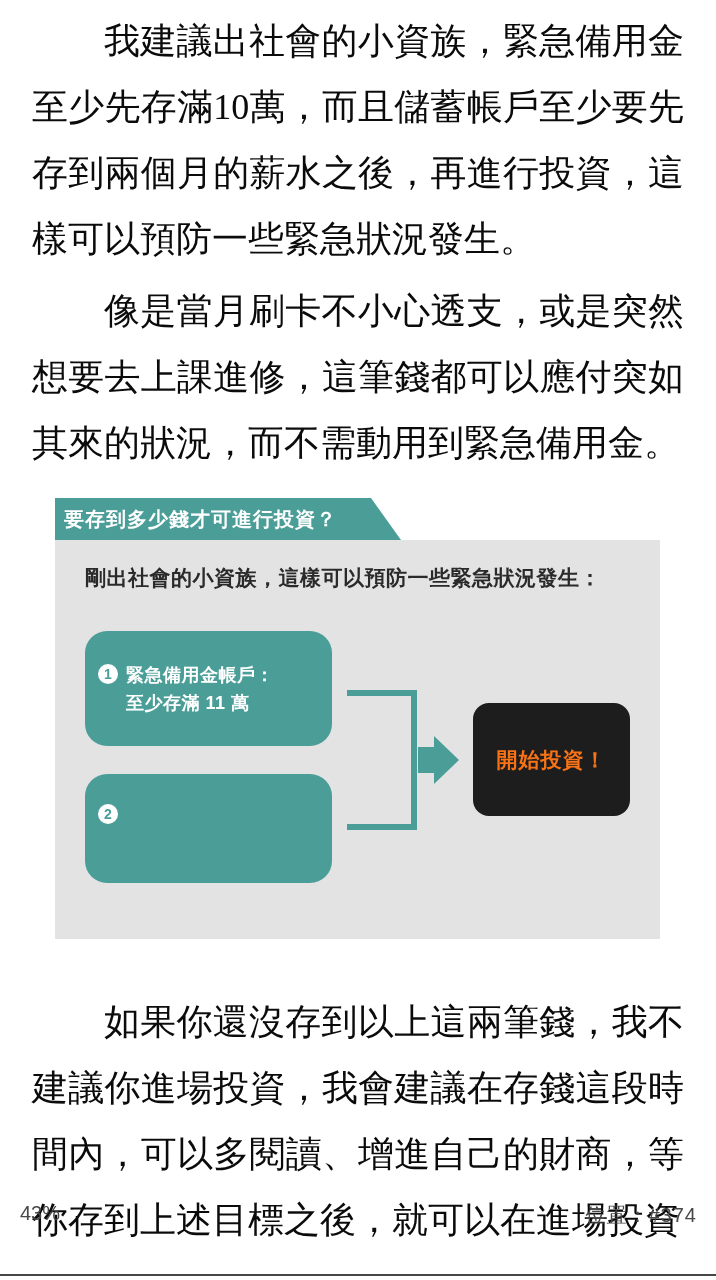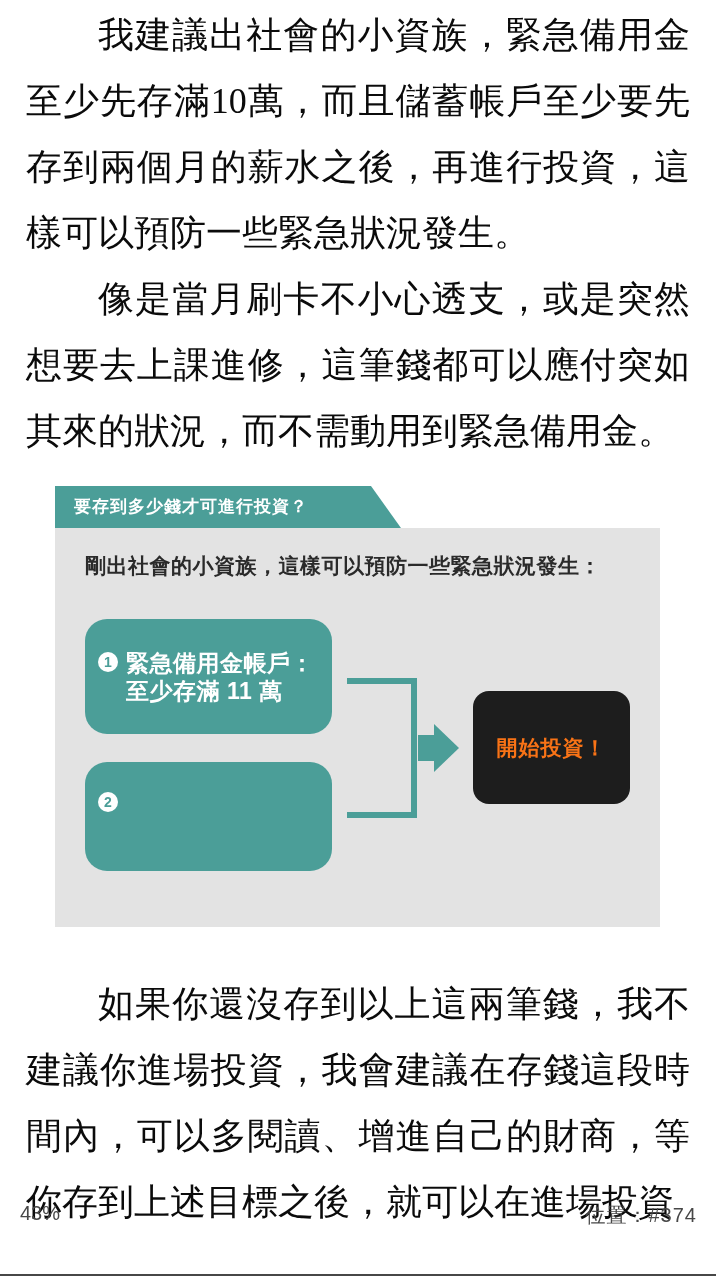--- a/index.html
+++ b/index.html
@@ -10,45 +10,45 @@
     background: #ffffff;
     overflow: hidden;
     font-family: "Liberation Serif", "DejaVu Serif", serif;
   }
   
   .text-area {
     padding: 2px 26px 0 26px;
     color: #0b0b0b;
   }
   .text-area p {
-    margin: 0;
+    margin: 6px;
     font-size: 36px;
     line-height: 66px;
     text-align: justify;
     text-indent: 2em;
     letter-spacing: 0;
   }
   
   .figure {
     position: relative;
     margin: 22px 0 0 55px;
     width: 605px;
     font-family: "Liberation Sans", "DejaVu Sans", sans-serif;
   }
   .banner {
     position: relative;
     width: 346px;
     height: 42px;
     background: var(--teal, #4b9e98);
     clip-path: polygon(0 0, calc(100% - 30px) 0, 100% 100%, 0 100%);
     color: #ffffff;
-    font-size: 17px;
+    font-size: 20px;
     font-weight: bold;
     line-height: 42px;
-    padding-left: 19px;
+    padding-left: 9px;
     box-sizing: border-box;
     letter-spacing: 1px;
   }
   .panel {
     position: relative;
     width: 605px;
     height: 399px;
     background: var(--panel, #e3e3e3);
   }
   .intro {
@@ -82,21 +82,21 @@
     border-radius: 50%;
     font-size: 14px;
     font-weight: bold;
     line-height: 20px;
     text-align: center;
     margin-right: 8px;
     align-self: flex-start;
     margin-top: 33px;
   }
   .step-box.second .badge { margin-top: 30px; }
-  .step-text { font-size: 23px; font-weight: bold; line-height: 28px; letter-spacing: 0.5px; }
+  .step-text { font-size: 18px; font-weight: bold; line-height: 28px; letter-spacing: 0.5px; }
   
   .conn { position: absolute; background: var(--teal, #4b9e98); }
   .conn.h1 { left: 292px; top: 150px; width: 70px; height: 6px; }
   .conn.v  { left: 356px; top: 150px; width: 6px;  height: 140px; }
   .conn.h2 { left: 292px; top: 284px; width: 70px; height: 6px; }
   .arrow-stem {
     position: absolute;
     left: 363px; top: 207px;
     width: 16px; height: 26px;
     background: var(--teal, #4b9e98);

